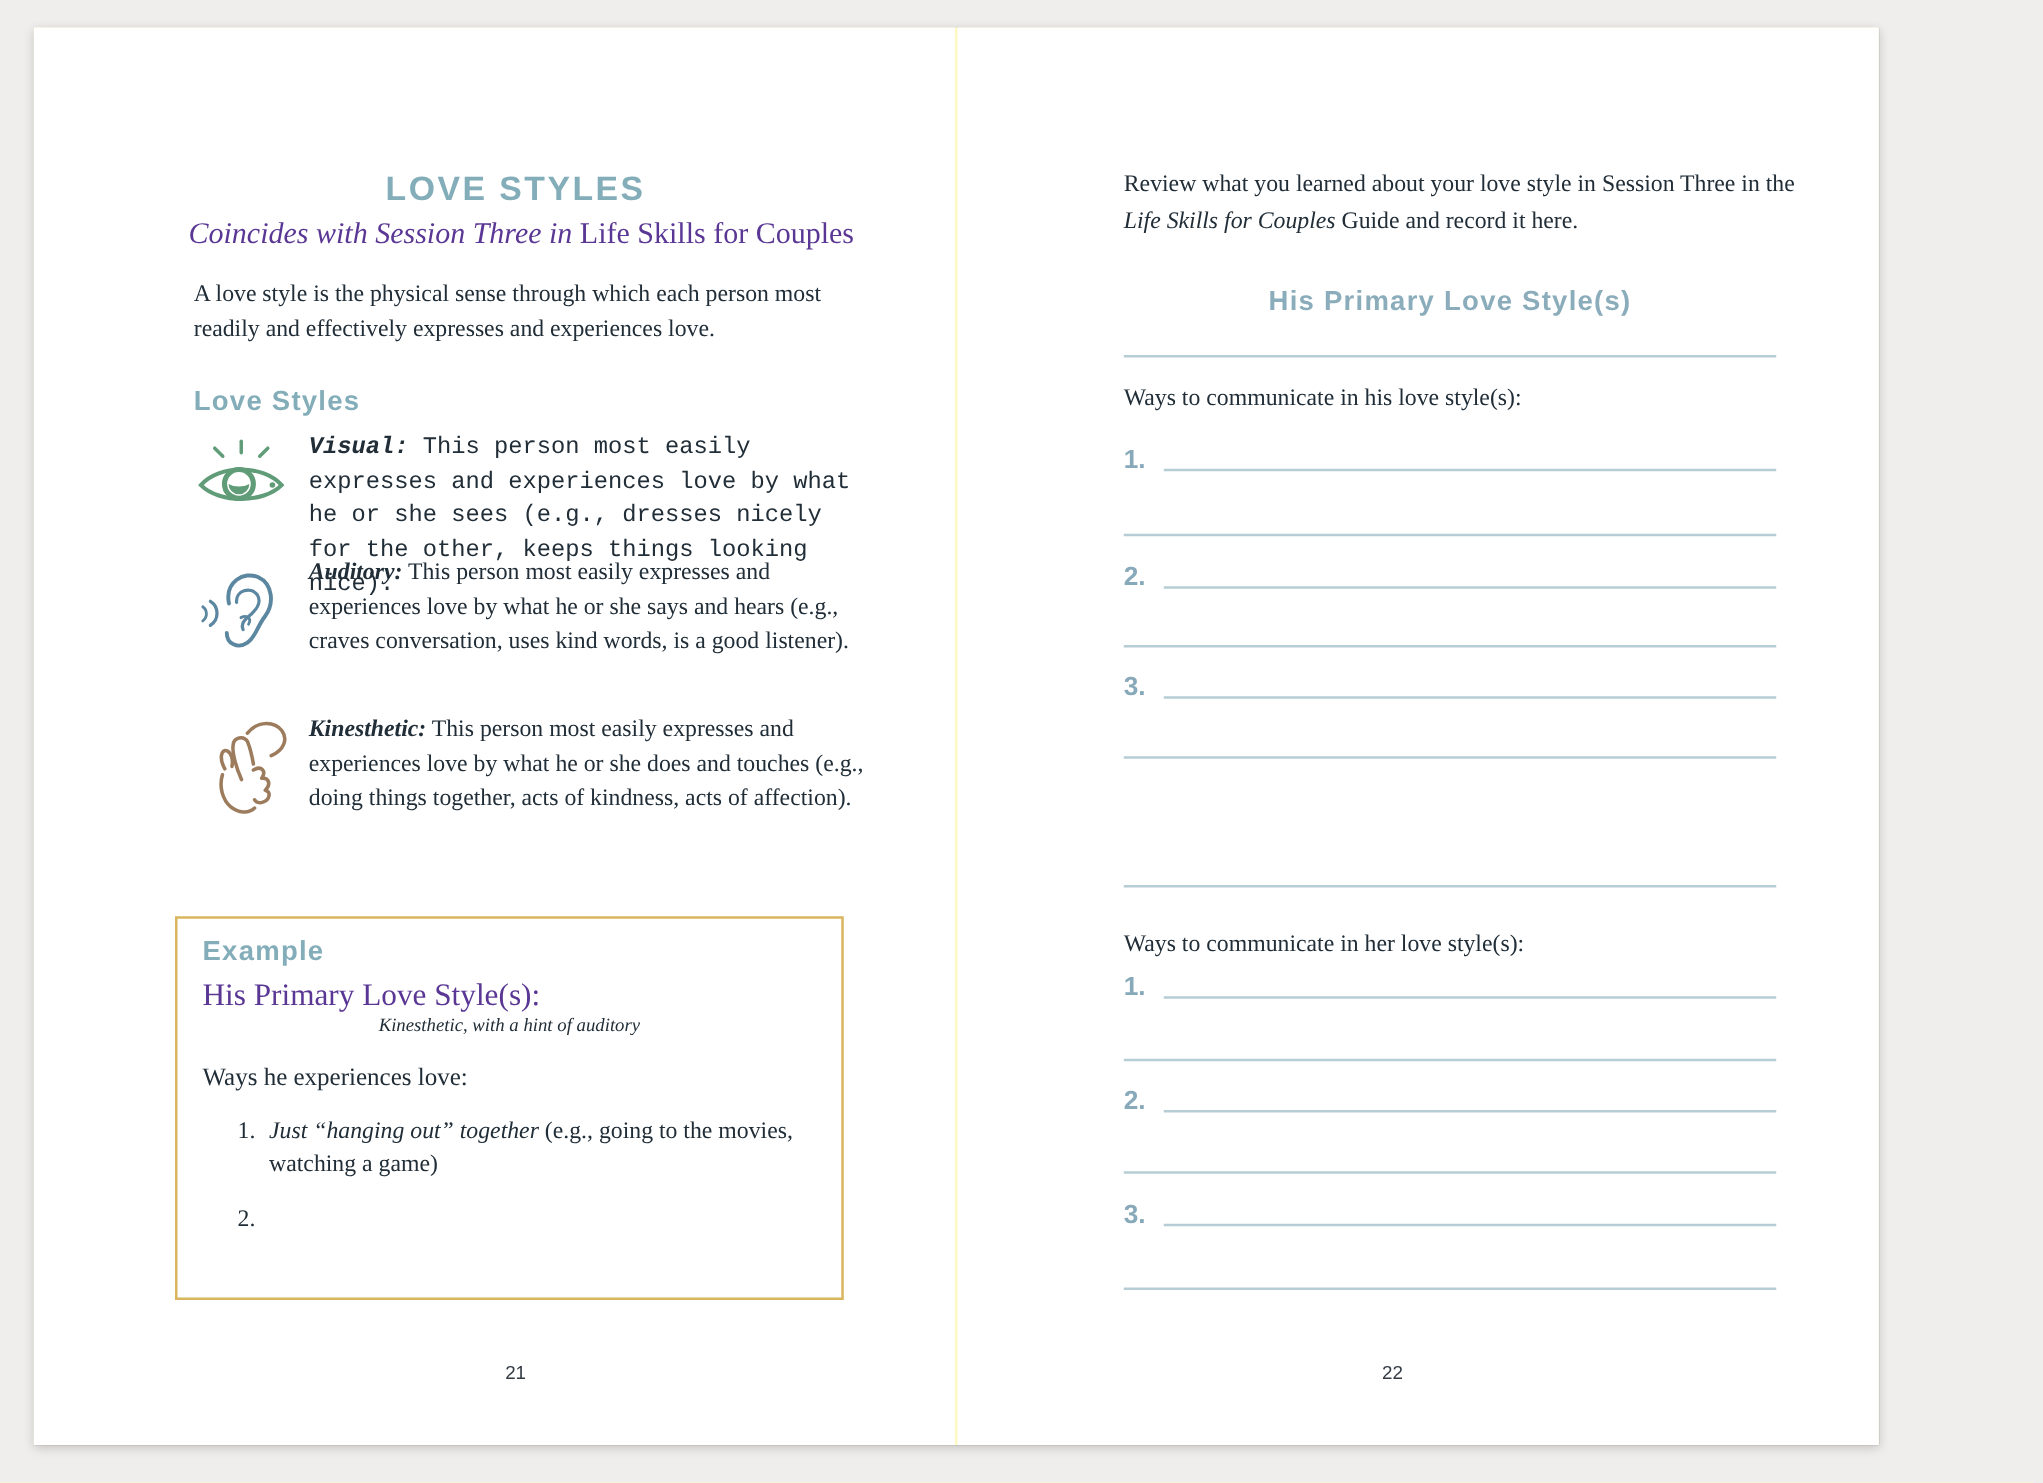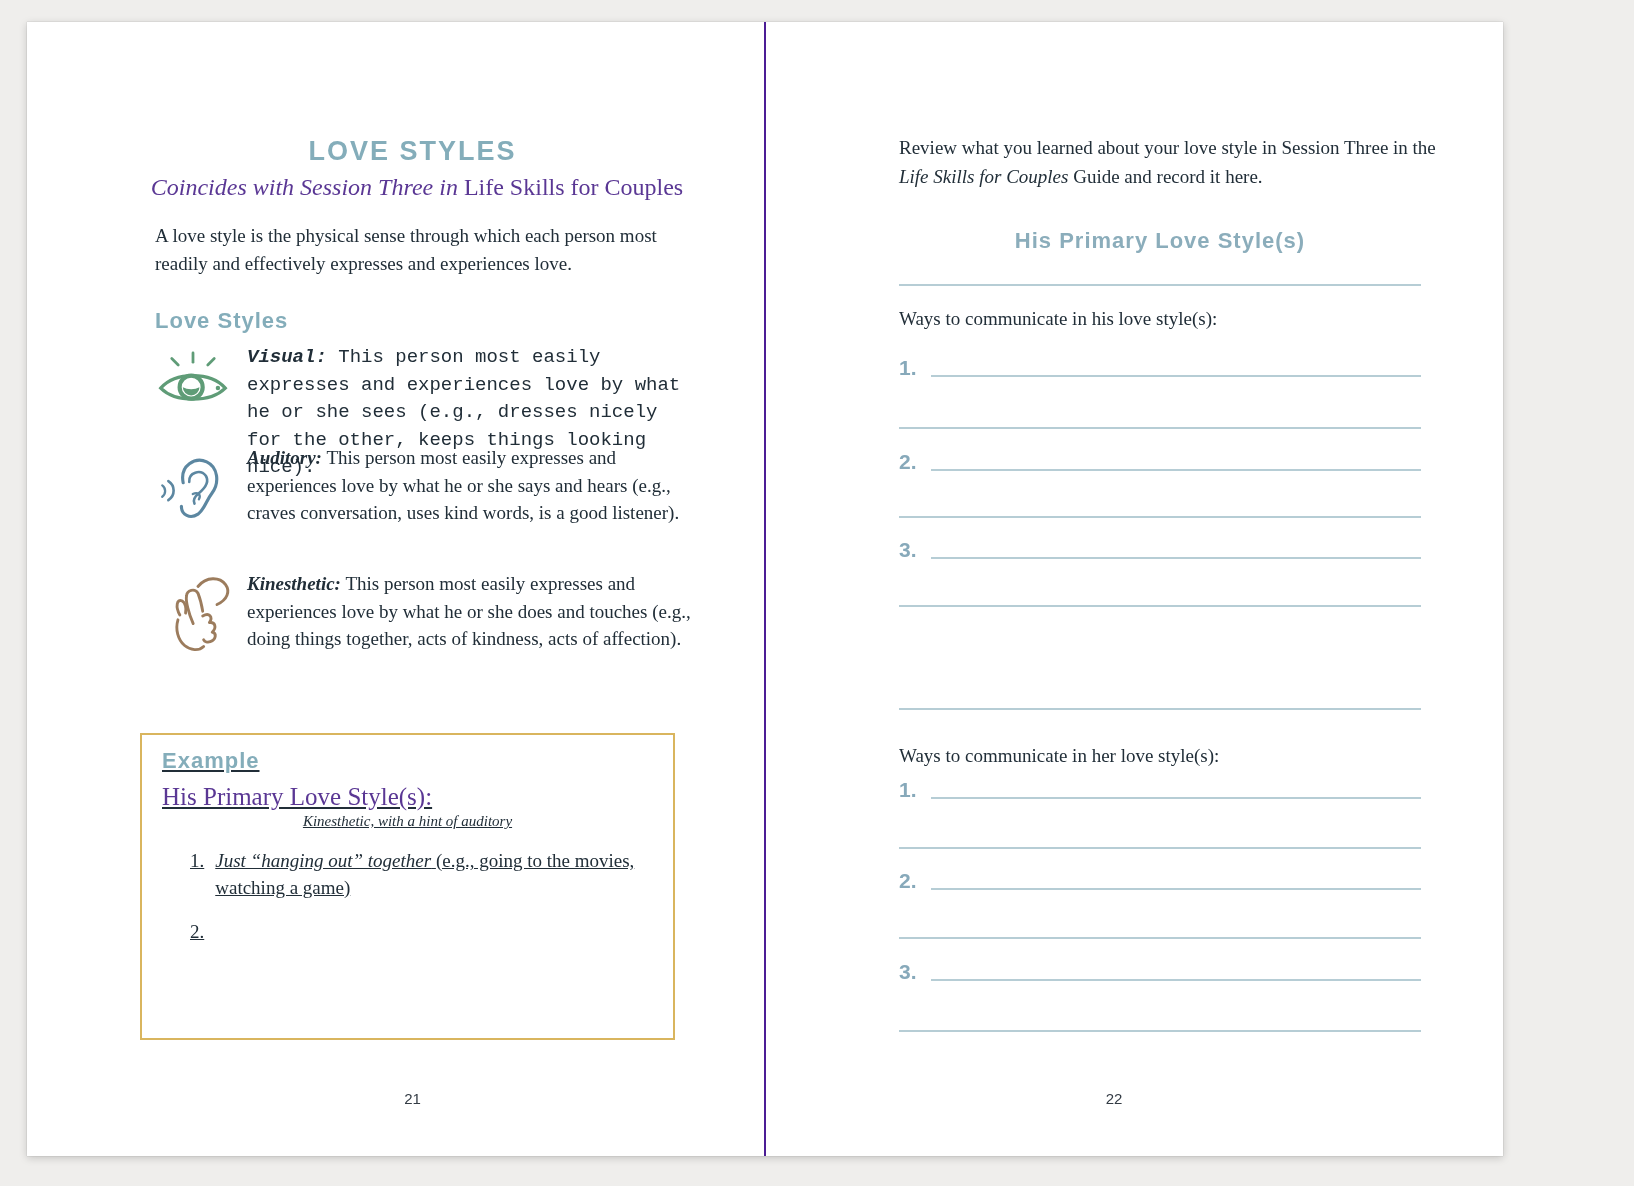--- a/index.html
+++ b/index.html
@@ -8,21 +8,21 @@
     background:#efeeec;
     font-family:"Liberation Serif", serif;
     color:#212e38;
     position:relative;
     overflow:hidden;
   }
   .spread {
     position:absolute; left:27px; top:22px;
     width:1476px; height:1134px;
     display:flex; gap:2px;
-    background:#4c1d95;
+    background:#fef9c3;
     box-shadow:0 2px 8px rgba(0,0,0,.18), 0 0 1px rgba(0,0,0,.25);
   }
   .page { width:789px; height:1134px; background:#ffffff; position:relative; }
 
   
   .lp-title {
     position:absolute; top:114px; left:128px; width:515px;
     font-family:"Liberation Sans", sans-serif; font-weight:bold;
     font-size:27px; letter-spacing:2px; text-align:center;
     color:#84adba;
@@ -46,21 +46,20 @@
   .style-text { flex:1; font-size:19px; line-height:27.5px; max-width:448px; }
   .style-text .term { font-weight:bold; font-style:italic; }
   .entry-visual { top:322px;font-family:Liberation Mono, monospace; }
   .entry-auditory { top:422px; }
   .entry-kinesthetic { top:548px; }
 
   .example-box {
     position:absolute; left:113px; top:711px; width:535px; height:307px;
     border:2px solid #d9b55e; background:#fff;
     padding:13px 20px 0 20px;
-    text-decoration:underline;
   }
   .ex-label {
     font-family:"Liberation Sans", sans-serif; font-weight:bold;
     font-size:22px; letter-spacing:1px; color:#84adba;
   }
   .ex-heading {
     margin-top:9px; 
     font-size:25px; color:#5a3794;
   }
   .ex-subheading { margin-top:2px; text-align:center; font-style:italic; font-size:15px; }
@@ -159,20 +158,21 @@
           </g>
         </svg>
       </div>
       <p class="style-text"><span class="term">Kinesthetic:</span> <span>This person most easily expresses and experiences love by what he or she does and touches (e.g., doing things together, acts of kindness, acts of affection).</span></p>
     </div>
 
     <div class="example-box">
       <div class="ex-label">Example</div>
       <div class="ex-heading">His Primary Love Style(s):</div>
       <div class="ex-subheading">Kinesthetic, with a hint of auditory</div>
+      <div class="ex-intro">Ways he experiences love:</div>
       <div class="ex-item">
         <span class="num">1.</span>
         <p><span class="lead">Just “hanging out” together</span> <span>(e.g., going to the movies, watching a game)</span></p>
       </div>
       <div class="ex-item">
         <span class="num">2.</span>
       </div>
     </div>
 
     <div class="page-num">21</div>

